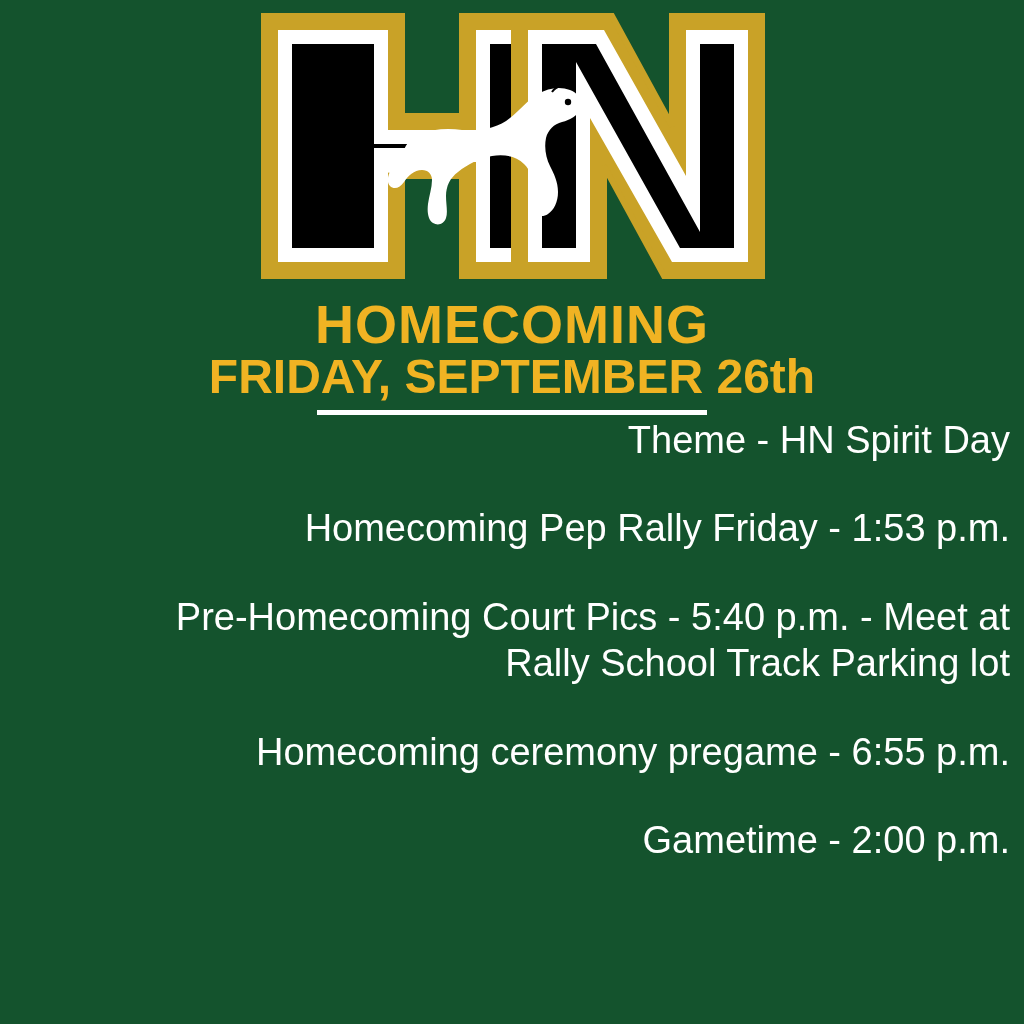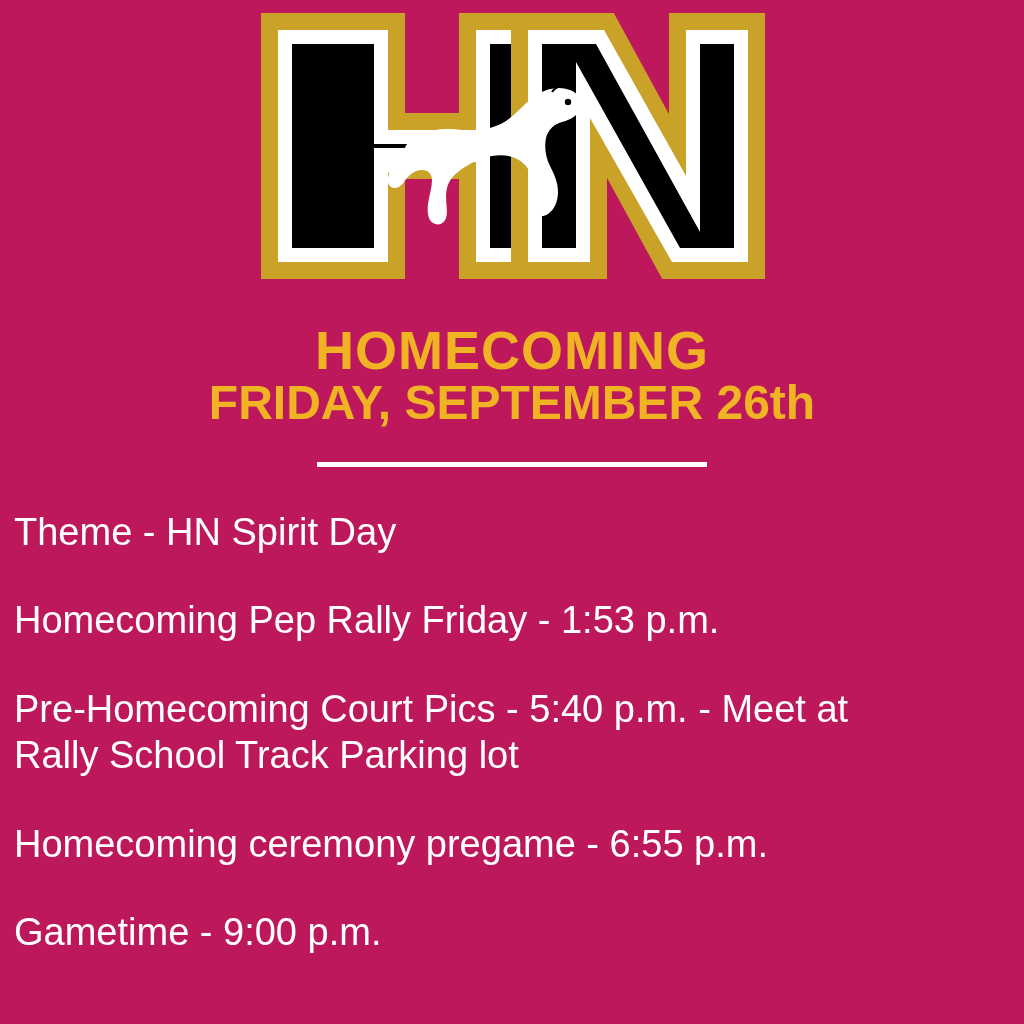--- a/index.html
+++ b/index.html
@@ -11,25 +11,24 @@
     width: 1024px;
     height: 1024px;
     overflow: hidden;
     font-family: "Liberation Sans", sans-serif;
     color: #ffffff;
   }
   .poster {
     position: relative;
     width: 1024px;
     height: 1024px;
-    background: #be185d;
+    background: #14532d;
     display: flex;
     flex-direction: column;
     align-items: center;
-    gap: 26px;
   }
 
   
   .logo-wrap {
     position: relative;
     width: 520px;
     height: 290px;
     margin-top: 6px;
   }
   .logo-svg {
@@ -60,22 +59,21 @@
   .divider {
     width: 390px;
     height: 5px;
     background: #ffffff;
     margin: 8px auto 0 auto;
   }
 
   
   .body-lines {
     width: 100%;
-    text-align: left;
-    margin-top: 14px;
+    text-align: right;
   }
   .line {
     color: #ffffff;
     font-size: 38px;
     line-height: 1.22;
     padding: 0 14px;
     font-weight: normal;
   }
   .line.theme { margin-top: 2px; font-size: 38px; }
   .line.spaced { margin-top: 42px; }
@@ -155,16 +153,16 @@
   </div>
 
   <div class="divider"></div>
 
   <div class="body-lines">
     <div class="line theme">Theme - HN Spirit Day</div>
     <div class="line spaced">Homecoming Pep Rally Friday - 1:53 p.m.</div>
     <div class="line wrap2">Pre-Homecoming Court Pics - 5:40 p.m. - Meet at</div>
     <div class="line">Rally School Track Parking lot</div>
     <div class="line small-gap">Homecoming ceremony pregame -  6:55 p.m.</div>
-    <div class="line small-gap">Gametime - 9:00 p.m.</div>
+    <div class="line small-gap">Gametime - 2:00 p.m.</div>
   </div>
 
 </div>
 
 </body></html>

